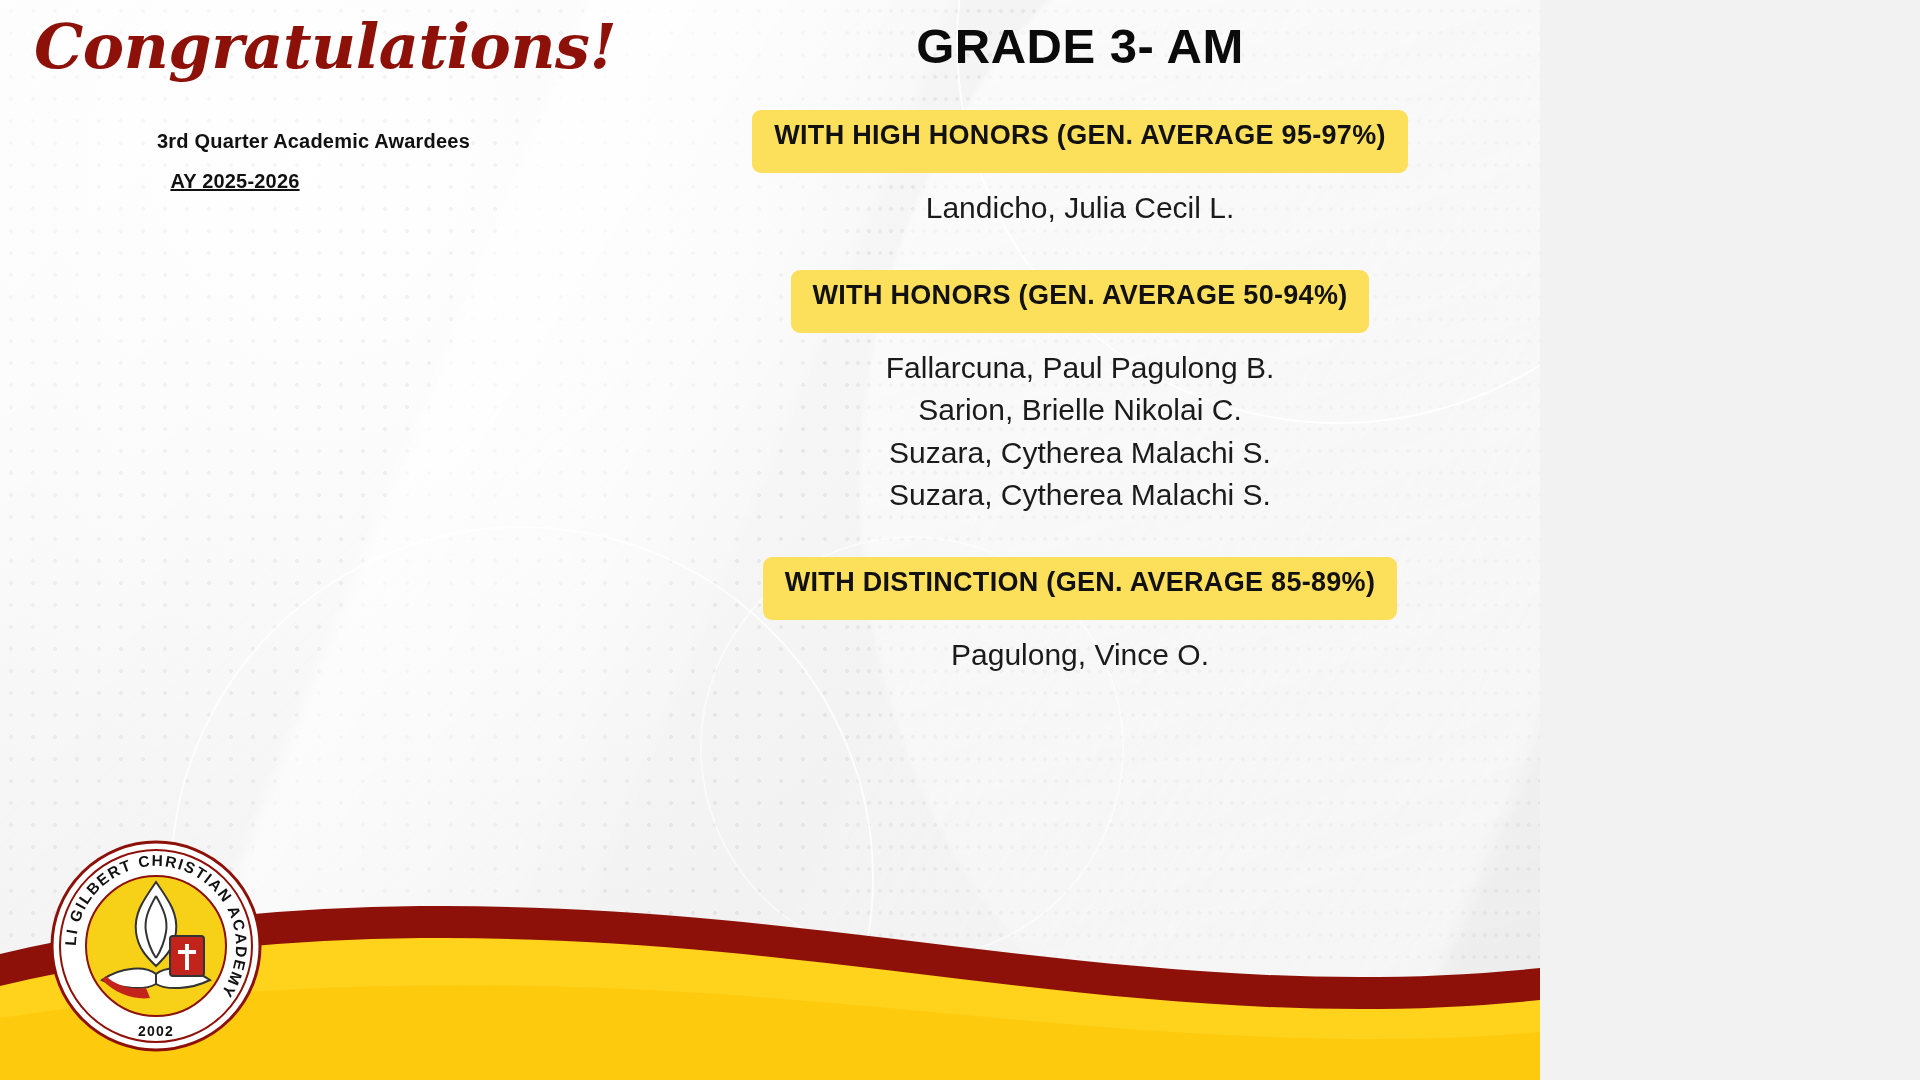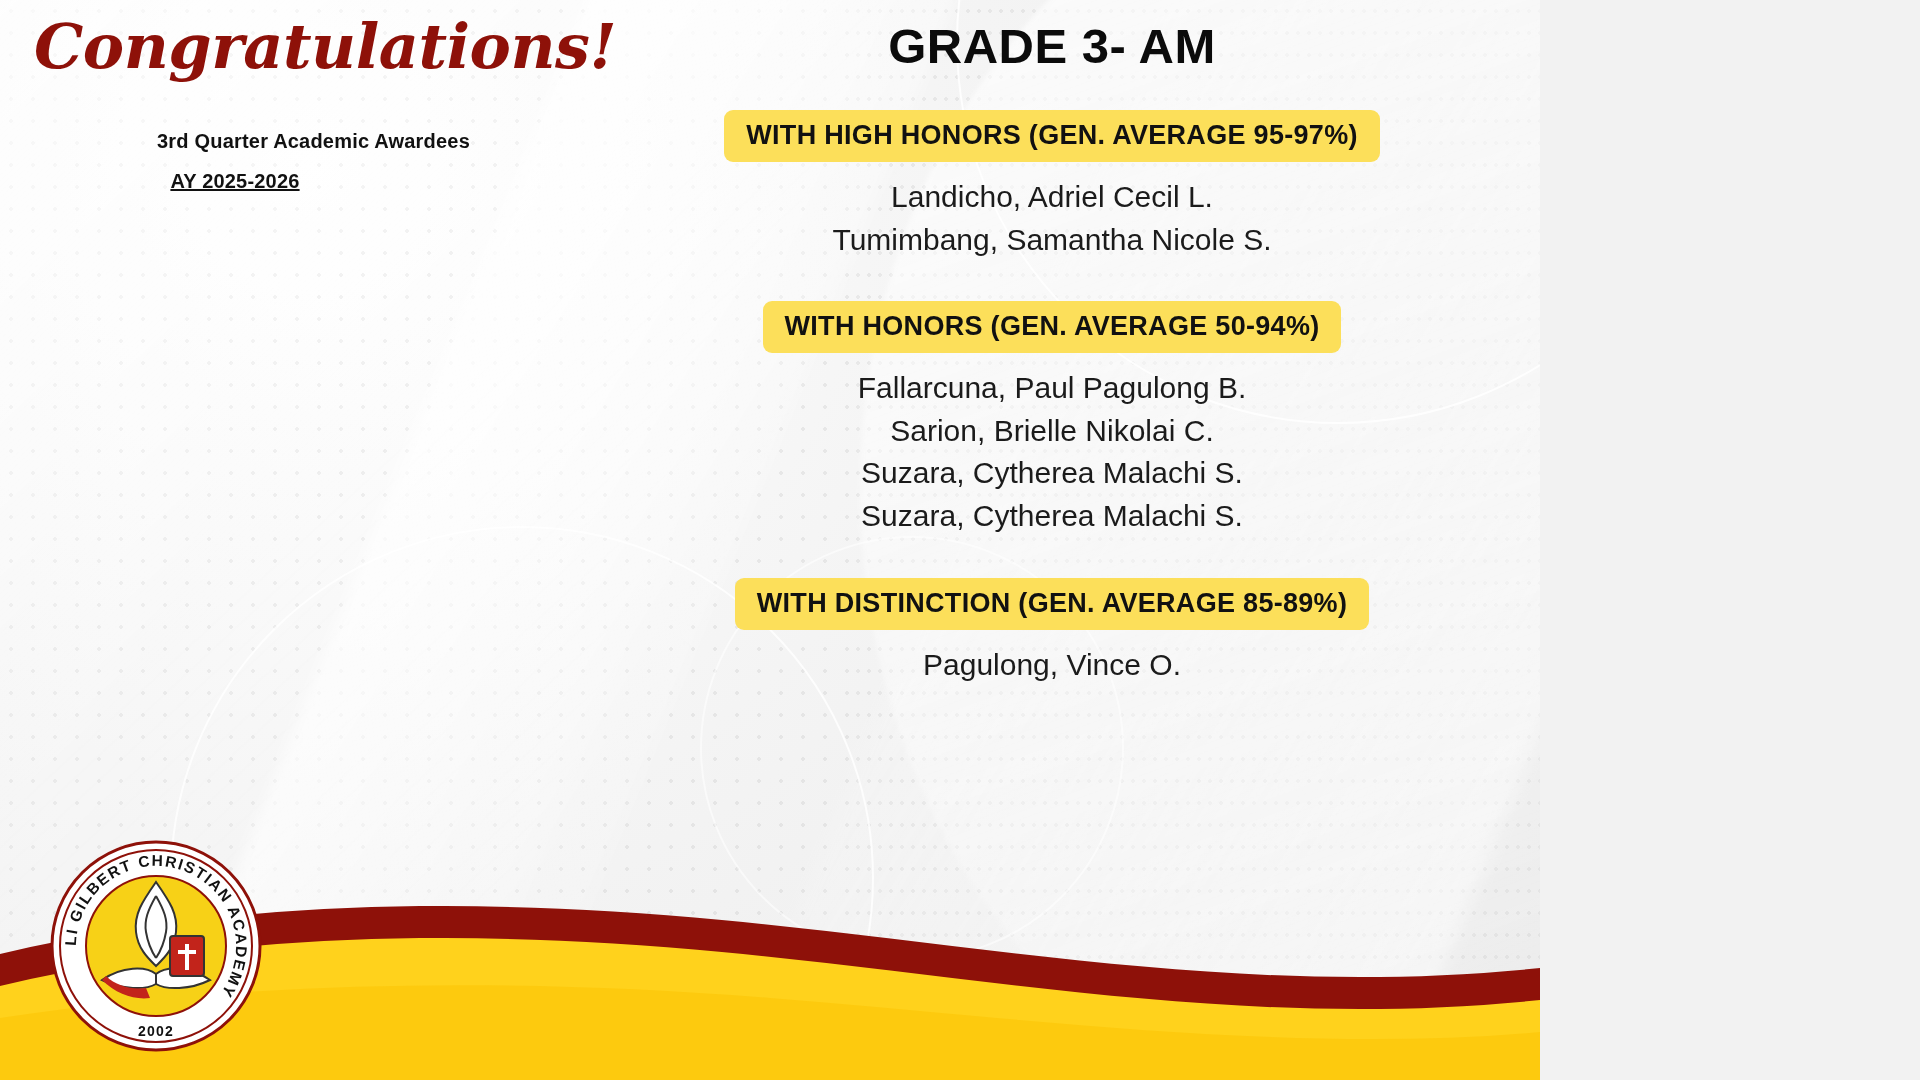--- a/index.html
+++ b/index.html
@@ -122,41 +122,41 @@
     font-size: 20px;
     font-weight: 700;
     color: #111;
     letter-spacing: .2px;
     text-decoration: underline;
   }
 
   
   .main {
     position: absolute;
-    left: 532px;
+    left: 560px;
     top: 18px;
     width: 1040px;
     text-align: center;
   }
   .grade-title {
     font-size: 49px;
     font-weight: 800;
     color: #0b0b0b;
     letter-spacing: .5px;
     margin: 0 0 36px 0;
   }
   .section { margin-bottom: 14px; }
   .band {
     display: inline-block;
     background: #fcdf5a;
     color: #111;
     font-weight: 800;
     font-size: 27px;
     letter-spacing: .3px;
-    padding: 10px 22px 11px 22px;
+    padding: 10px 22px 22px 22px;
     border-radius: 9px;
     margin-bottom: 14px;
   }
   .names {
     font-size: 30px;
     color: #1b1b1b;
     line-height: 1.42;
     font-weight: 400;
   }
   .names div { white-space: nowrap; }
@@ -192,22 +192,21 @@
   <div class="congrats">Congratulations!</div>
   <div class="sub1">3rd Quarter Academic Awardees</div>
   <div class="sub2">AY 2025-2026</div>
 
   <div class="main">
     <div class="grade-title">GRADE 3- AM</div>
 
     <div class="section">
       <div class="band">WITH HIGH HONORS (GEN. AVERAGE 95-97%)</div>
       <div class="names">
-        <div>Landicho, Adriel Cecil L.</div>
-        <div>Tumimbang, Samantha Nicole S.</div>
+        <div>Landicho, Julia Cecil L.</div>
       </div>
     </div>
 
     <div class="gap-a"></div>
 
     <div class="section">
       <div class="band">WITH HONORS (GEN. AVERAGE 50-94%)</div>
       <div class="names">
         <div>Fallarcuna, Paul Pagulong B.</div>
         <div>Sarion, Brielle Nikolai C.</div>

